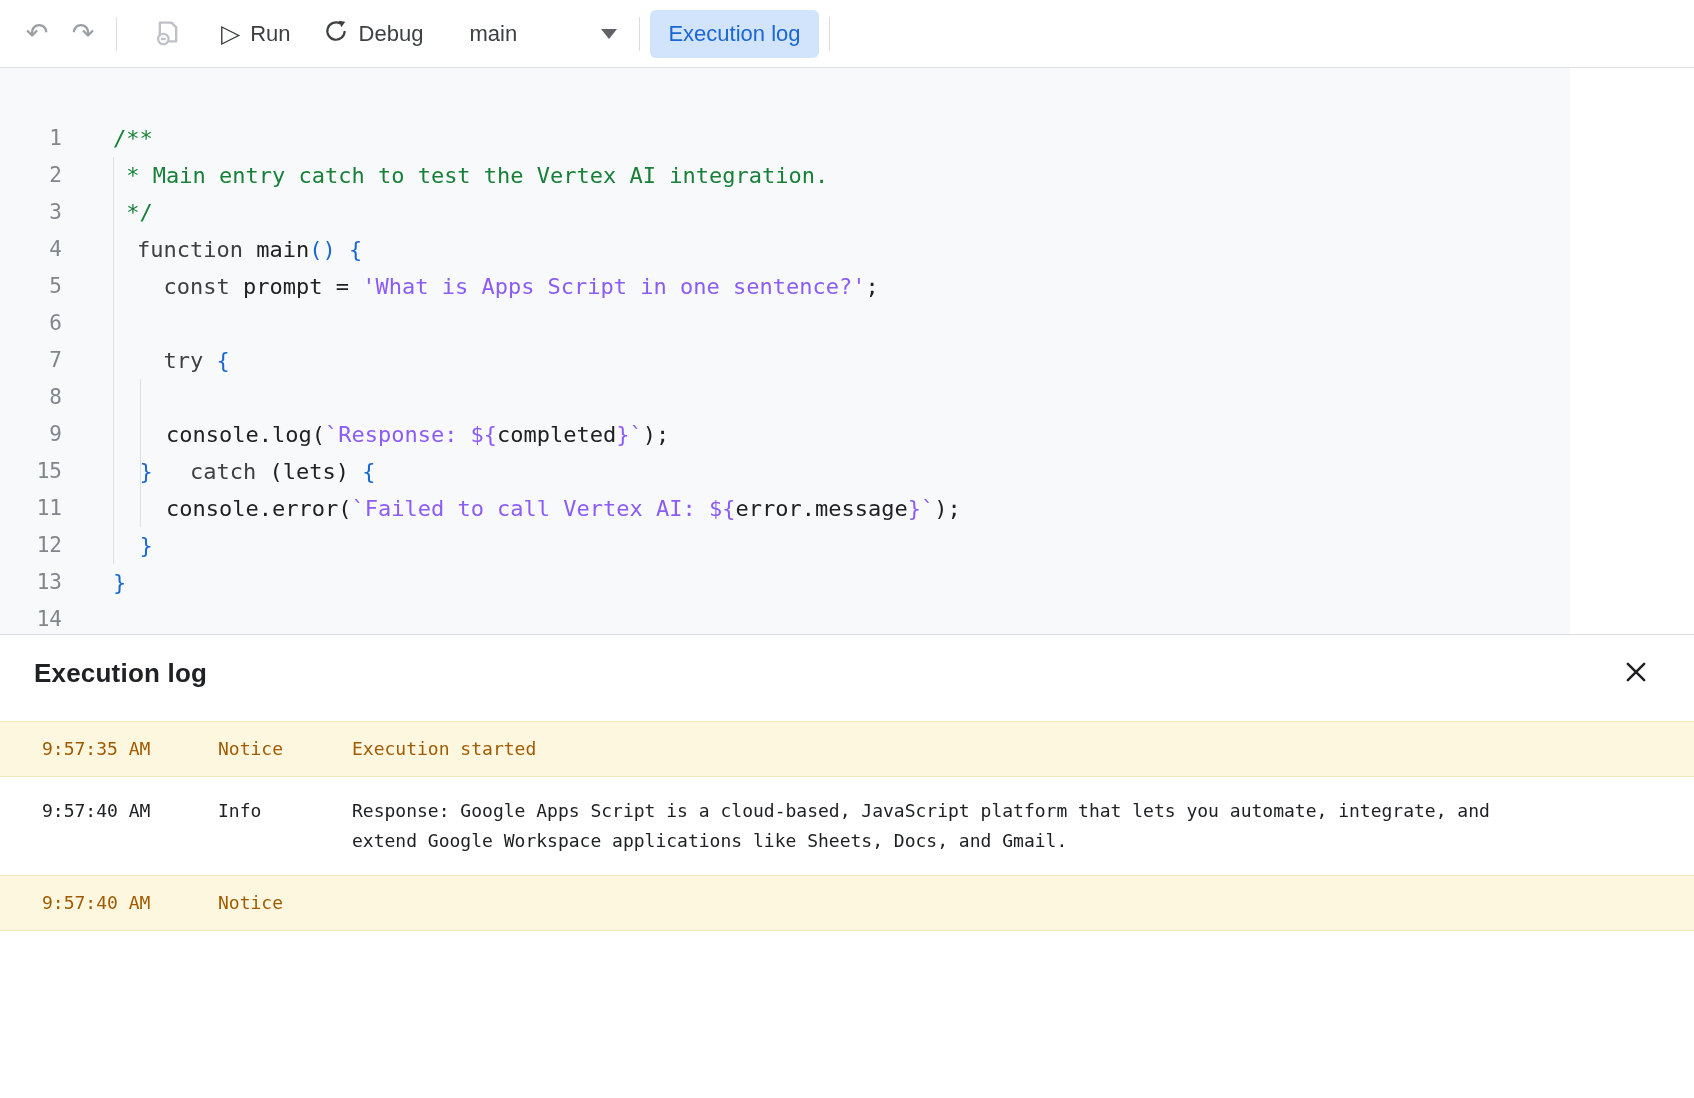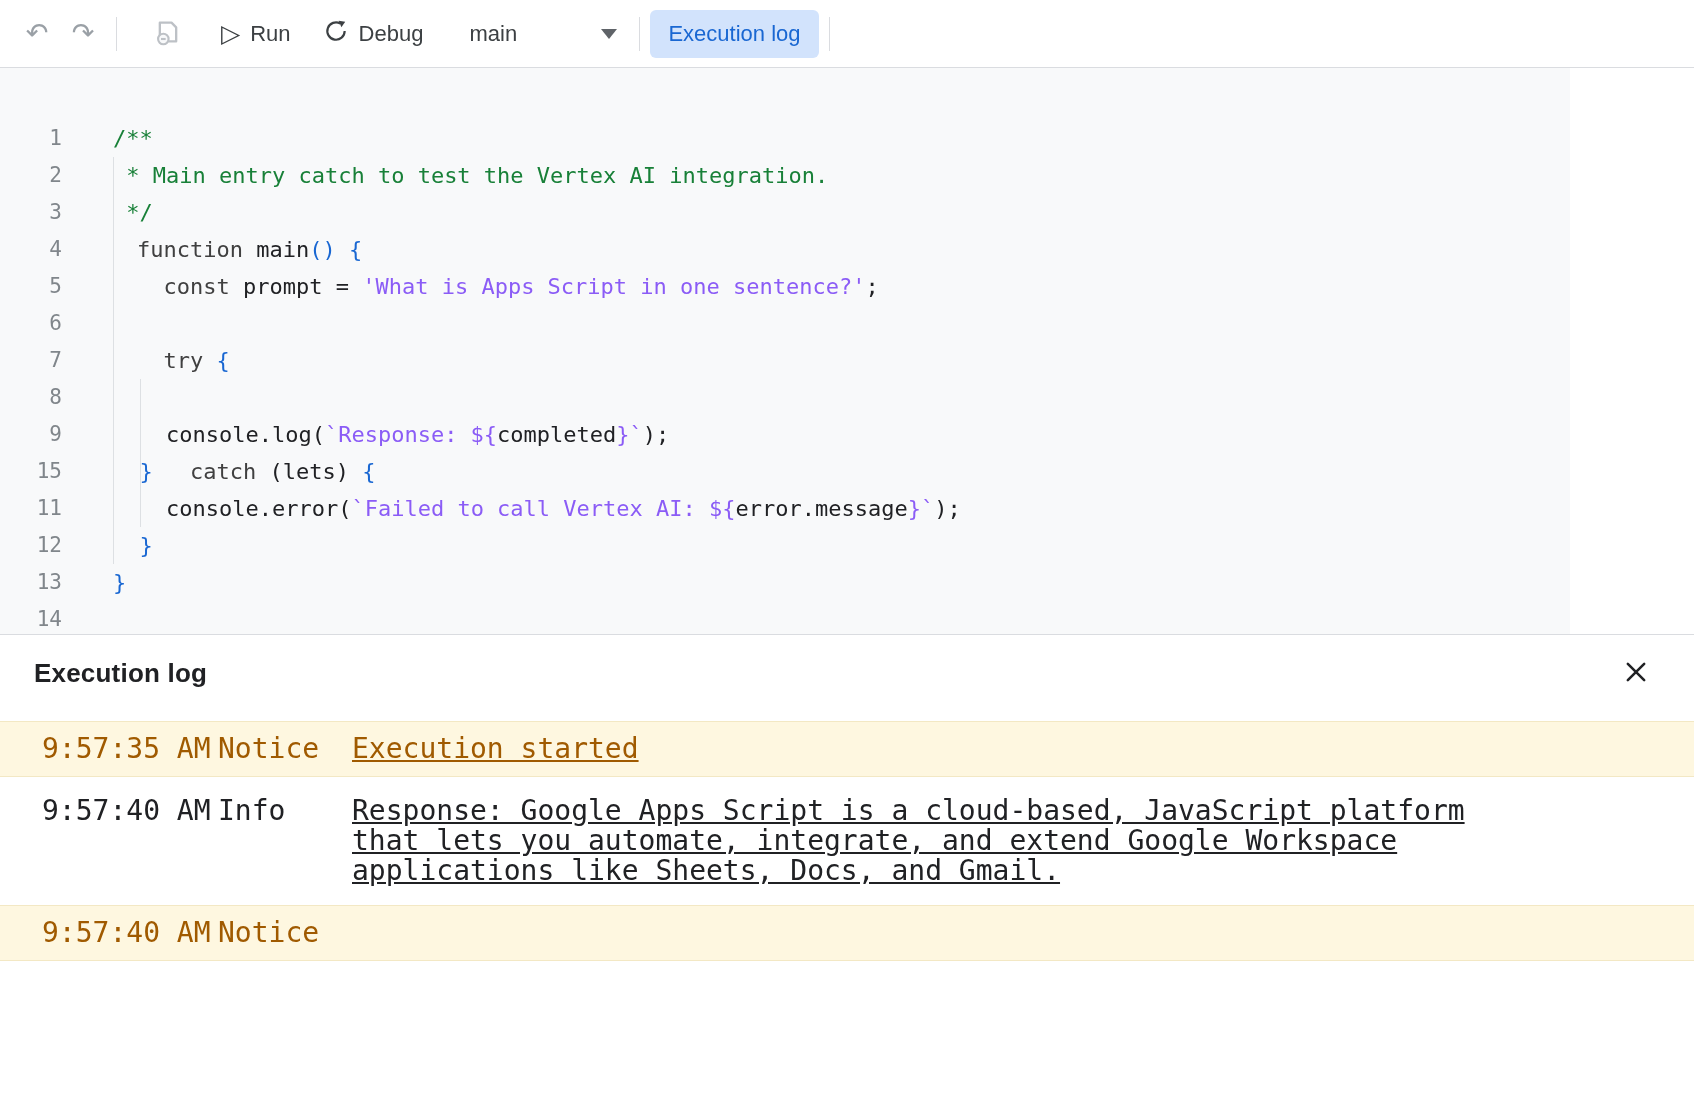--- a/index.html
+++ b/index.html
@@ -52,27 +52,27 @@
   
   .log-panel { border-top:1px solid #dadce0; background:#ffffff; height:463px; }
   .log-header { height:77px; display:flex; align-items:center; justify-content:space-between;
                 padding:0 36px 0 34px; }
   .log-title { font-size:26px; font-weight:700; color:#202124; letter-spacing:.2px; }
   .close-btn { width:44px; height:44px; display:flex; align-items:center; justify-content:center;
                border:none; background:none; cursor:pointer; border-radius:50%; }
   .log-entries { padding-top:9px; }
   .log-row { display:flex; align-items:flex-start;
              font-family:"DejaVu Sans Mono","Liberation Mono",monospace;
-             font-size:28px; line-height:30px; padding:12px 0; }
+             font-size:18px; line-height:30px; padding:12px 0; }
   .log-notice { background:#fef7e0; color:#a05a00;
                 border-top:1px solid #f3e8c4; border-bottom:1px solid #f3e8c4; }
   .log-info { background:#ffffff; color:#202124; padding:19px 0; }
   .log-time { flex:none; width:218px; padding-left:42px; }
   .log-level { flex:none; width:134px; }
-  .log-message { flex:1; padding-right:200px;text-decoration:underline; }
+  .log-message { flex:1; padding-right:200px; }
 </style>
 </head>
 <body>
 
 <div class="toolbar">
   <button class="icon-btn">
     <span>↶</span>
   </button>
   <button class="icon-btn">
     <span>↷</span>

